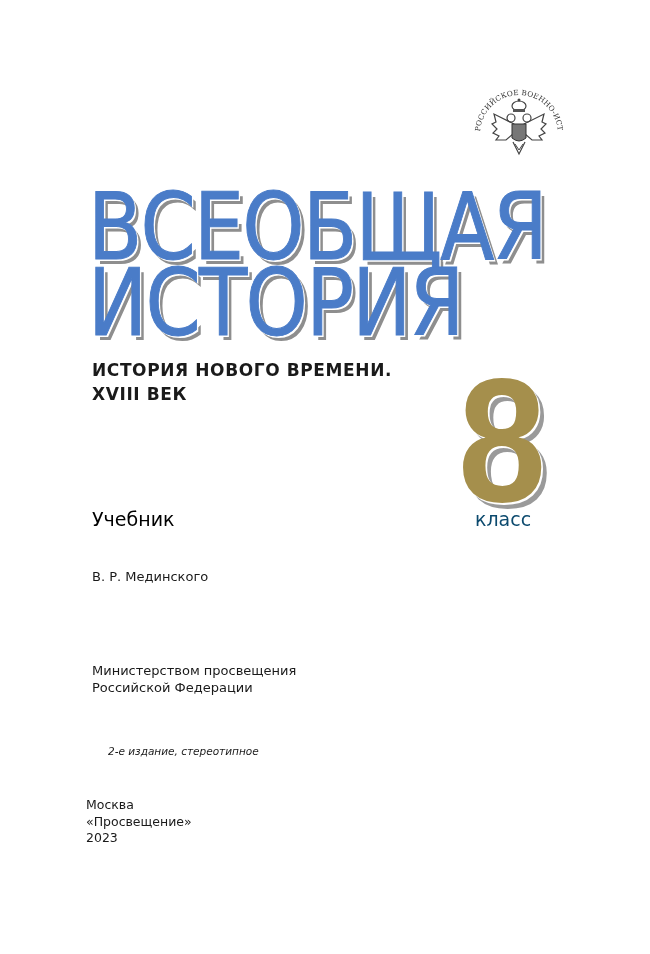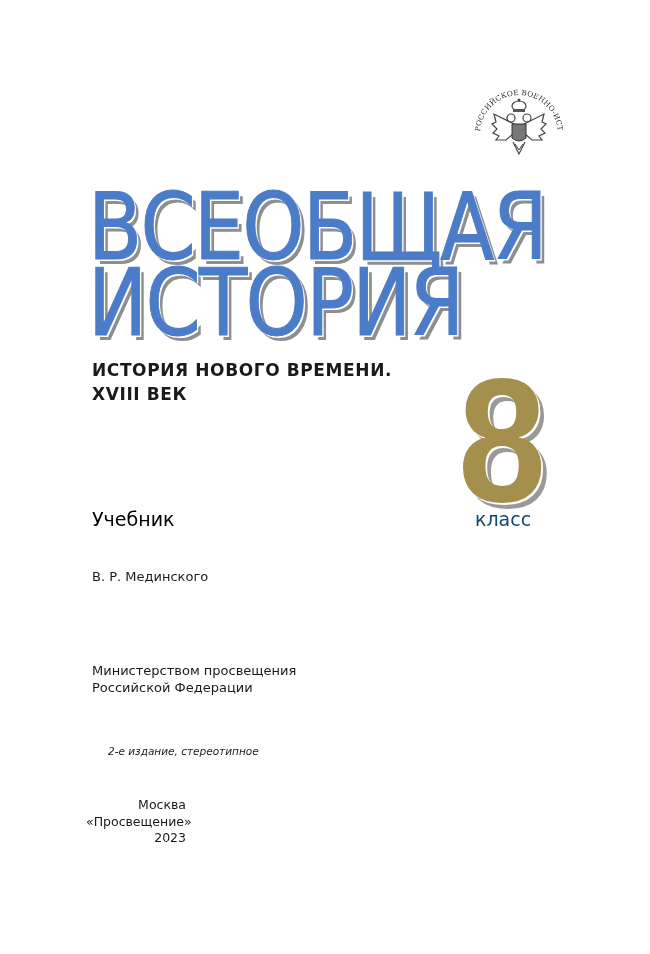--- a/index.html
+++ b/index.html
@@ -21,21 +21,21 @@
     font-size:176px; line-height:1; color:#a58f4c;
     text-shadow: 2px 2px 0 #ffffff, 6px 6px 0 #9a9a9a;
     transform: scaleX(0.9); transform-origin:left top;
   }
   .grade-label { left:475px; top:508px; font-size:19px; color:#0c4a6e; }
   .book-type { left:92px; top:508px; font-size:19px; color:#000000; }
   .block { left:92px; font-size:13px; line-height:16.5px; color:#1a1a1a; }
   .editor { top:569px; }
   .approved { top:663px; }
   .edition { left:92px; top:745px; font-size:10.5px; font-style:italic; color:#1a1a1a;margin-left:16px; }
-  .publisher { left:86px; top:797px; font-size:12.5px; line-height:16.5px; color:#1a1a1a; text-align:right; width:100px; }
+  .publisher { left:86px; top:797px; font-size:12.5px; line-height:16.5px; color:#1a1a1a; text-align:left; width:100px; }
 </style>
 </head>
 <body>
 
 <div class="abs emblem">
   <svg width="106" height="100" viewBox="0 0 106 100">
     <defs>
       <path id="ring" d="M 14 58 A 39 39 0 1 1 92 58"></path>
     </defs>
     <text font-size="7.2" font-family="DejaVu Serif, serif" fill="#333" letter-spacing="0.2">

